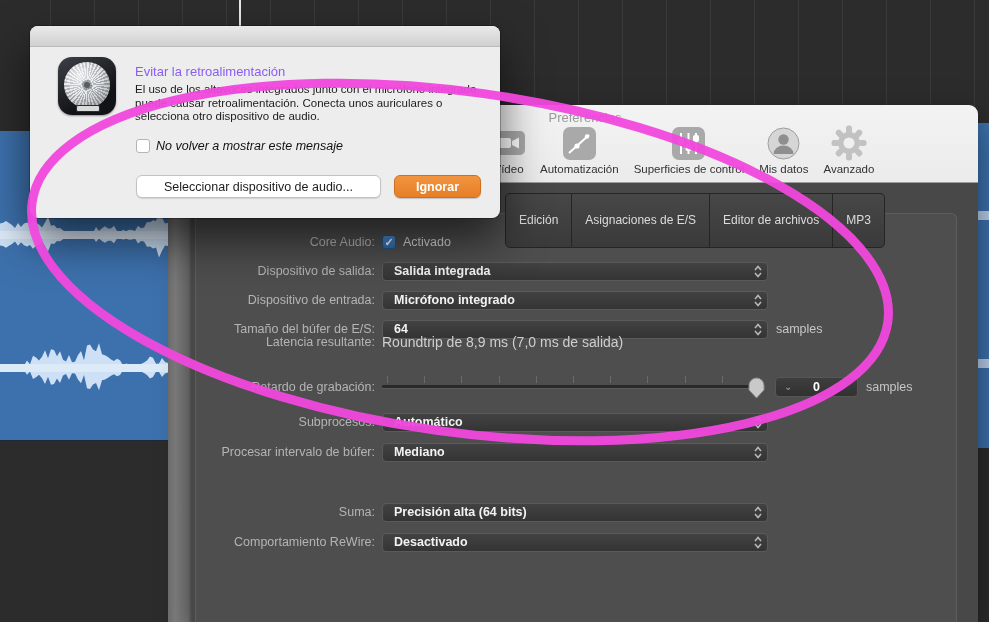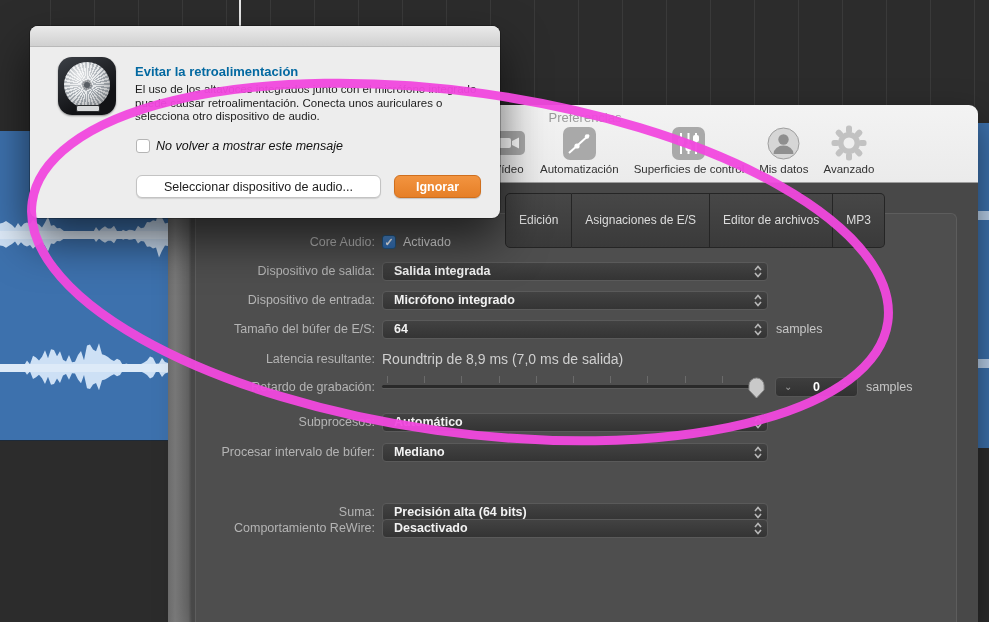--- a/index.html
+++ b/index.html
@@ -78,21 +78,21 @@
   .lp-icon{position:absolute;left:28px;top:31px;width:58px;height:58px;border-radius:14px;
     background:linear-gradient(150deg,#3c4046,#121316 70%);box-shadow:0 1px 2px rgba(0,0,0,.4);}
   .lp-disc{position:absolute;left:6px;top:5px;width:46px;height:46px;border-radius:50%;
     background:repeating-conic-gradient(#e6e8ea 0deg 5deg,#a8aeb4 5deg 10deg);}
   .lp-sheen{position:absolute;left:6px;top:5px;width:46px;height:46px;border-radius:50%;
     background:radial-gradient(circle at 34% 30%,rgba(255,255,255,.75),rgba(255,255,255,0) 45%,rgba(0,0,0,.35) 95%);}
   .lp-hub{position:absolute;left:26px;top:25px;width:6px;height:6px;border-radius:50%;
     background:#585d63;box-shadow:0 0 0 2px rgba(40,44,48,.35);}
   .lp-bar{position:absolute;left:18px;bottom:3px;width:22px;height:5px;border-radius:2px;
     background:#d8dadb;border:1px solid #2a2c2e;}
-  .dlg-title{position:absolute;left:105px;top:38px;font-size:13px;font-weight:bold;color:#0369a1;}
+  .dlg-title{position:absolute;left:105px;top:38px;font-size:13px;font-weight:normal;color:#8b5cf6;}
   .dlg-body{position:absolute;left:105px;top:57px;width:358px;font-size:11.5px;line-height:13.5px;
     color:#1c1c1c;}
   .dlg-cbrow{position:absolute;left:106px;top:113px;display:flex;align-items:center;font-style:italic;}
   .dlg-cbrow .cb-label{color:#111;margin-left:6px;font-size:12.5px;}
   .dlg-buttons{position:absolute;left:106px;top:149px;display:flex;gap:13px;}
   .btn{height:23px;border-radius:6px;box-sizing:border-box;display:flex;align-items:center;
     justify-content:center;font-size:12.5px;}
   .btn.light{width:245px;background:#fff;border:1px solid #c3c3c3;color:#1c1c1c;
     box-shadow:0 1px 1px rgba(0,0,0,.12);}
   .btn.orange{width:87px;background:linear-gradient(#f29440,#e67f27);border:1px solid #cf6f1e;
@@ -232,21 +232,21 @@
     <div class="frow" style="top:214px">
       <span class="flabel">Tamaño del búfer de E/S:</span>
       <span class="popup">
         <span class="pval">64</span>
         <svg class="updown" viewBox="0 0 10 15">
             <path d="M2 6 L5 2.5 L8 6 M2 9 L5 12.5 L8 9" stroke="#b8b8b8" stroke-width="1.6" fill="none"></path>
           </svg>
       </span>
       <span class="suffix">samples</span>
     </div>
-    <div class="frow" style="top:244px">
+    <div class="frow" style="top:227px">
       <span class="flabel">Latencia resultante:</span>
       <span class="static-val">Roundtrip de 8,9 ms (7,0 ms de salida)</span>
     </div>
     <div class="frow" style="top:272px">
       <span class="flabel">Retardo de grabación:</span>
       <span class="slider">
         <span class="ticks"></span>
         <span class="track"></span>
         <svg class="thumb" width="17" height="22">
             <path d="M1 8.5 A7.5 7.5 0 0 1 16 8.5 L16 13 L8.5 21 L1 13 Z" fill="#c9c9c9" stroke="#8a8a8a"></path>
@@ -279,21 +279,21 @@
     </div>
     <div class="frow" style="top:397px">
       <span class="flabel">Suma:</span>
       <span class="popup">
         <span class="pval">Precisión alta (64 bits)</span>
         <svg class="updown" viewBox="0 0 10 15">
             <path d="M2 6 L5 2.5 L8 6 M2 9 L5 12.5 L8 9" stroke="#b8b8b8" stroke-width="1.6" fill="none"></path>
           </svg>
       </span>
     </div>
-    <div class="frow" style="top:413px">
+    <div class="frow" style="top:427px">
       <span class="flabel">Comportamiento ReWire:</span>
       <span class="popup">
         <span class="pval">Desactivado</span>
         <svg class="updown" viewBox="0 0 10 15">
             <path d="M2 6 L5 2.5 L8 6 M2 9 L5 12.5 L8 9" stroke="#b8b8b8" stroke-width="1.6" fill="none"></path>
           </svg>
       </span>
     </div>
   </div>
 

